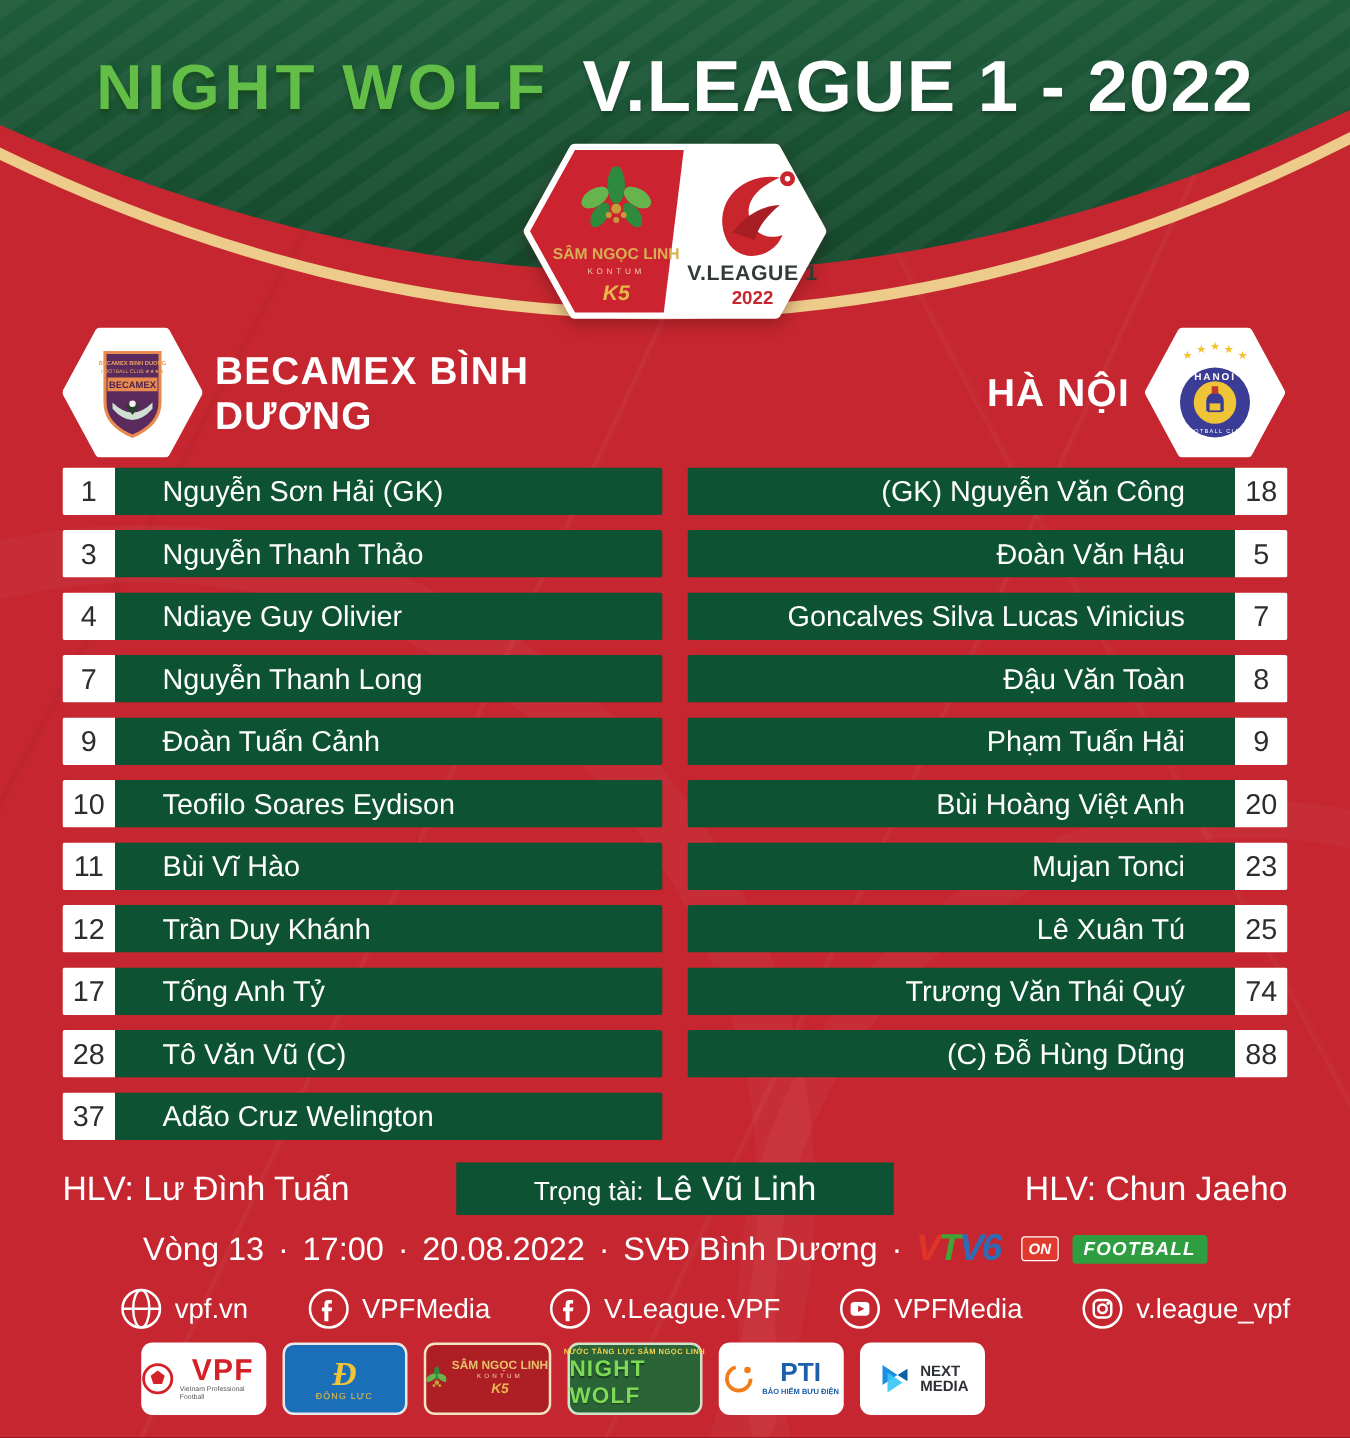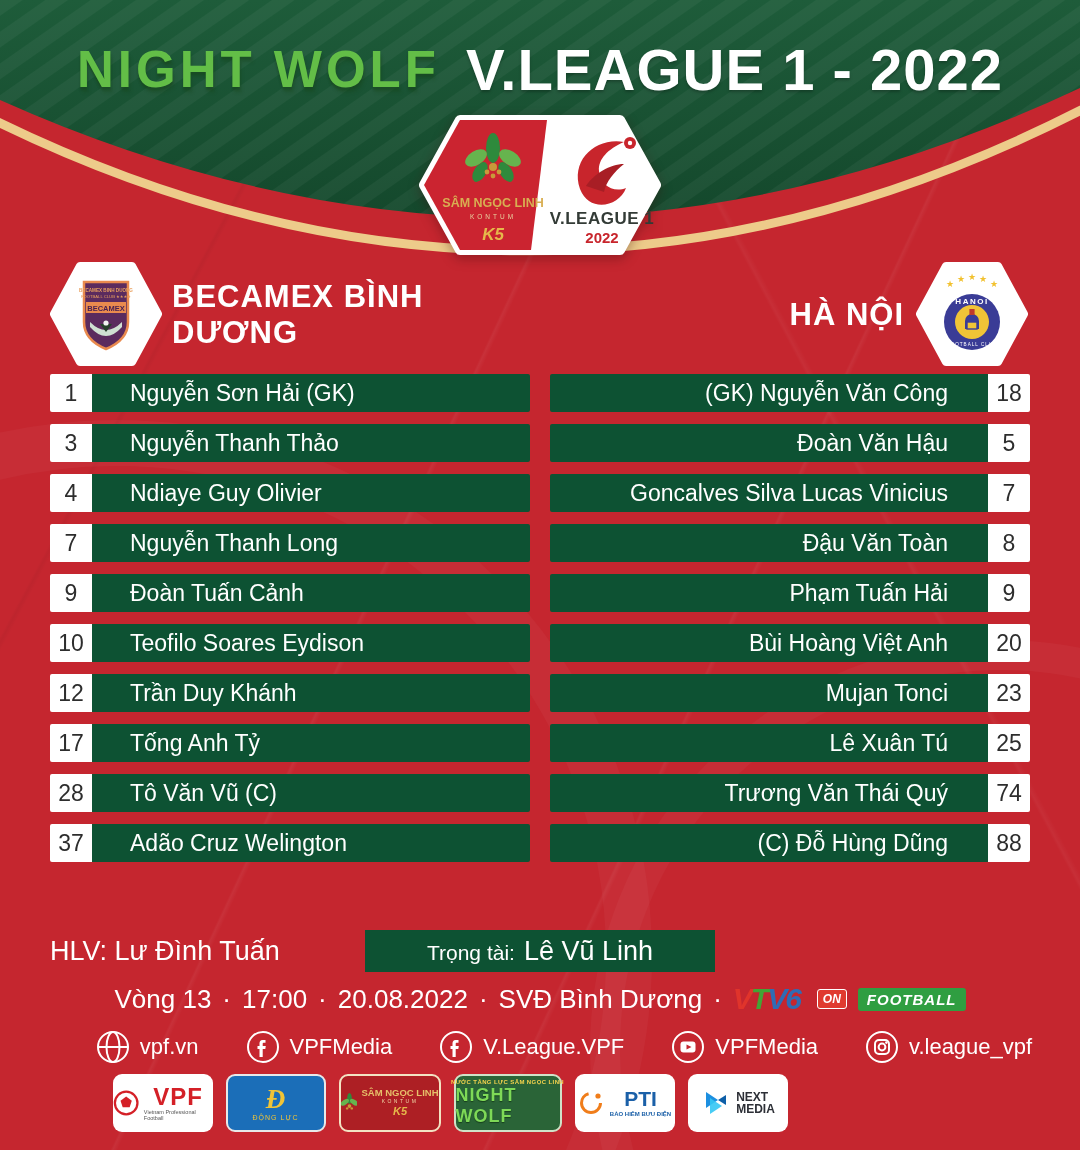--- a/index.html
+++ b/index.html
@@ -215,20 +215,24 @@
         </div>
         <div class="prow">
           <div class="pnum">9</div>
           <div class="pbar">Đoàn Tuấn Cảnh</div>
         </div>
         <div class="prow">
           <div class="pnum">10</div>
           <div class="pbar">Teofilo Soares Eydison</div>
         </div>
         <div class="prow">
+          <div class="pnum">11</div>
+          <div class="pbar">Bùi Vĩ Hào</div>
+        </div>
+        <div class="prow">
           <div class="pnum">12</div>
           <div class="pbar">Trần Duy Khánh</div>
         </div>
         <div class="prow">
           <div class="pnum">17</div>
           <div class="pbar">Tống Anh Tỷ</div>
         </div>
         <div class="prow">
           <div class="pnum">28</div>
           <div class="pbar">Tô Văn Vũ  (C)</div>
@@ -280,20 +284,21 @@
           <div class="pnum">88</div>
         </div>
       </div>
   </div>
 
   <div id="home-coach" class="coach">HLV: Lư Đình Tuấn</div>
   <div id="referee-box">
     <span class="lab">Trọng tài:</span>
     <span class="nam">Lê Vũ Linh</span>
   </div>
+  <div id="away-coach" class="coach">HLV: Chun Jaeho</div>
 
   <div class="match-info">
     <span>Vòng 13</span>
     <span>·</span>
     <span>17:00</span>
     <span>·</span>
     <span>20.08.2022</span>
     <span>·</span>
     <span>SVĐ Bình Dương</span>
     <span>·</span>

